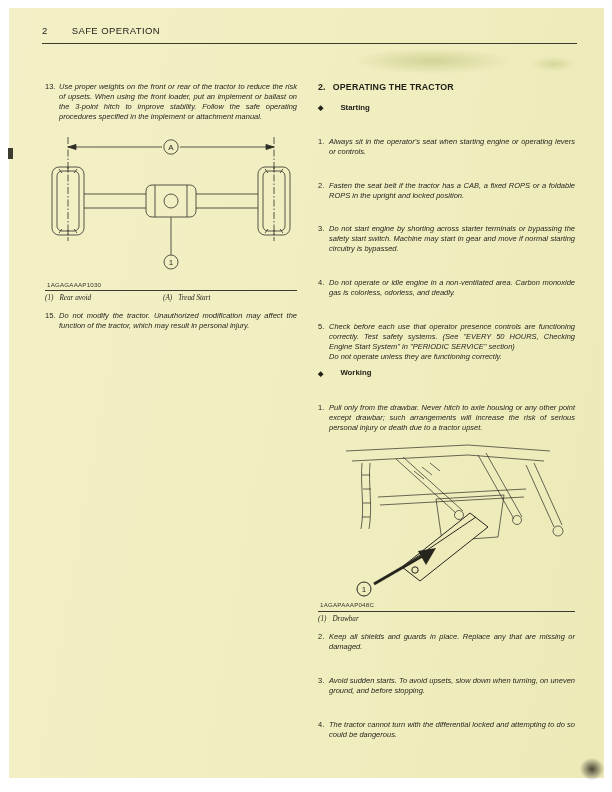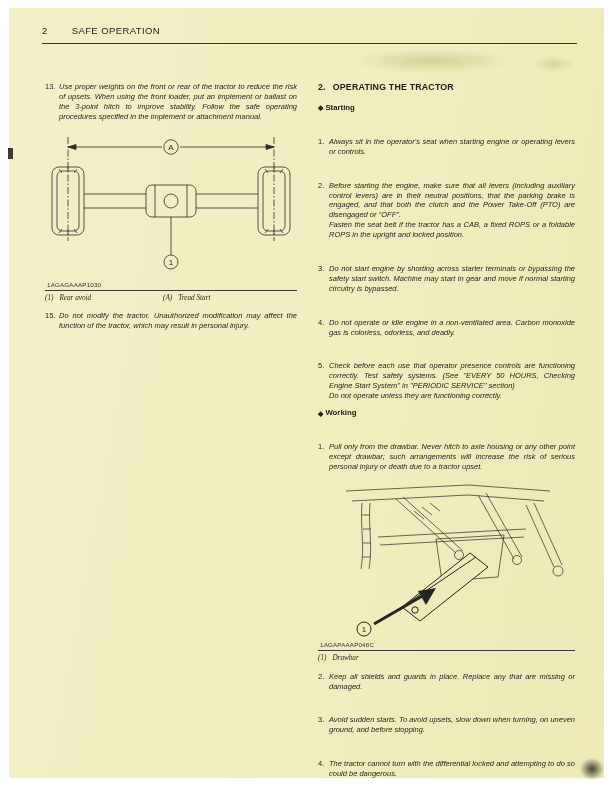--- a/index.html
+++ b/index.html
@@ -20,21 +20,21 @@
 
   .li { display:flex; margin-bottom:2px;margin-top:24px; }
   .num { flex:0 0 14px; }
   .col-right .num { flex:0 0 11px; }
   .txt { flex:1;font-style:italic; }
   .p2 { display:block; }
   .mt8 { margin-top:8px; }
 
   .section-title { display:flex; gap:7px; font-weight:bold; font-size:8.8px; color:#21211a;
                    margin:24px 0 9px; letter-spacing:0.2px; text-align:left; }
-  .subhead { display:flex; align-items:center; gap:2px; font-weight:bold; font-size:7.8px;
+  .subhead { display:flex; align-items:center; gap:17px; font-weight:bold; font-size:7.8px;
              margin:7px 0 3px; color:#23231c; text-align:left; }
   .subhead .diamond { font-size:7px; }
 
   .figure { margin:9px 0 3px; }
   .fig-code { font-size:6.2px; color:#33332a; padding:2px 0 1px 2px;
               border-bottom:0.9px solid #3c3c32; letter-spacing:0.2px; text-align:left; }
   .fig-caption { font-family:"Liberation Serif", serif; font-style:italic; font-size:7.2px;
                  color:#26261f; margin-top:3px; display:flex; text-align:left; }
   .cap { display:flex; gap:6px; }
   .cap-w { width:118px; }
@@ -127,21 +127,20 @@
     </div>
 
     <div class="li">
       <span class="num">1.</span>
       <span class="txt">Always sit in the operator's seat when starting engine or operating levers or controls.</span>
     </div>
 
     <div class="li">
       <span class="num">2.</span>
       <span class="txt">
-        <span>Before starting the engine, make sure that all levers (including auxiliary control levers) are in their neutral positions, that the parking brake is engaged, and that both the clutch and the Power Take-Off (PTO) are disengaged or "OFF".</span>
         <span class="p2">Fasten the seat belt if the tractor has a CAB, a fixed ROPS or a foldable ROPS in the upright and locked position.</span>
       </span>
     </div>
 
     <div class="li">
       <span class="num">3.</span>
       <span class="txt">Do not start engine by shorting across starter terminals or bypassing the safety start switch. Machine may start in gear and move if normal starting circuitry is bypassed.</span>
     </div>
 
     <div class="li">

